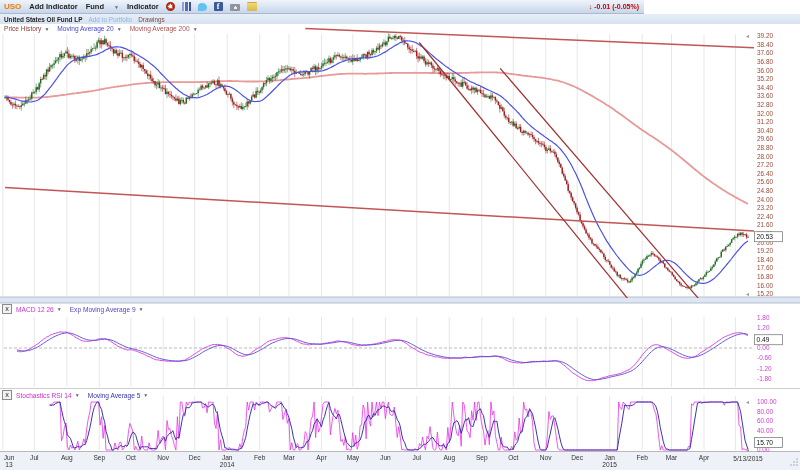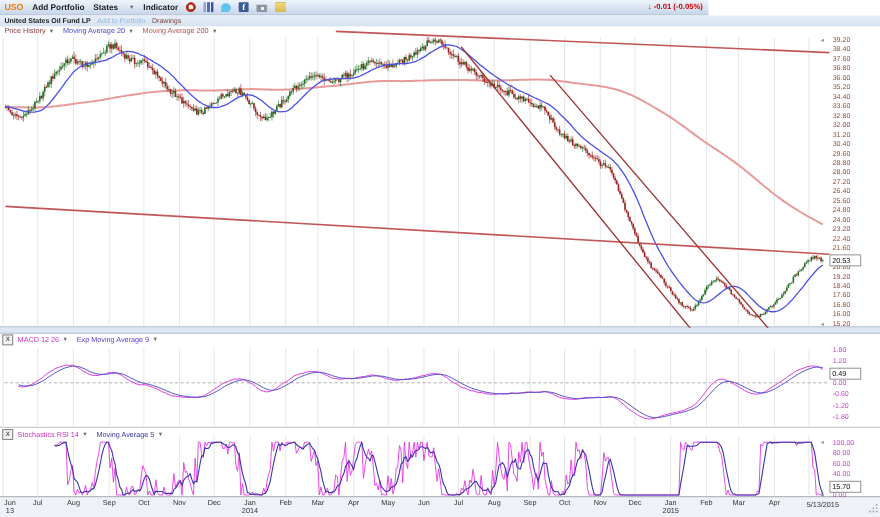--- a/index.html
+++ b/index.html
@@ -1229,22 +1229,22 @@
       <circle cx="791" cy="465" r="0.8" fill="#9aa4b2"></circle>
       <circle cx="794" cy="465" r="0.8" fill="#9aa4b2"></circle>
       <circle cx="797" cy="465" r="0.8" fill="#9aa4b2"></circle>
       <circle cx="794" cy="462" r="0.8" fill="#9aa4b2"></circle>
       <circle cx="797" cy="462" r="0.8" fill="#9aa4b2"></circle>
       <circle cx="797" cy="459" r="0.8" fill="#9aa4b2"></circle>
     </svg>
 
   <div id="toolbar" class="overlay">
     <span class="sym">USO</span>
-    <span class="sep">Add Portfolio</span>
-    <span class="sep">States</span>
+    <span class="sep">Add Indicator</span>
+    <span class="sep">Fund</span>
     <span class="dd tb-gap">▼</span>
     <span class="sep">Indicator</span>
     <span class="tb-icon icon-record"></span>
     <span class="tb-icon icon-chart"></span>
     <span class="tb-icon icon-twitter"></span>
     <span class="tb-icon icon-facebook"></span>
     <span class="tb-icon icon-camera"></span>
     <span class="tb-icon icon-folder"></span>
     <span class="chg">
       <span class="chg-arrow">↓</span>

